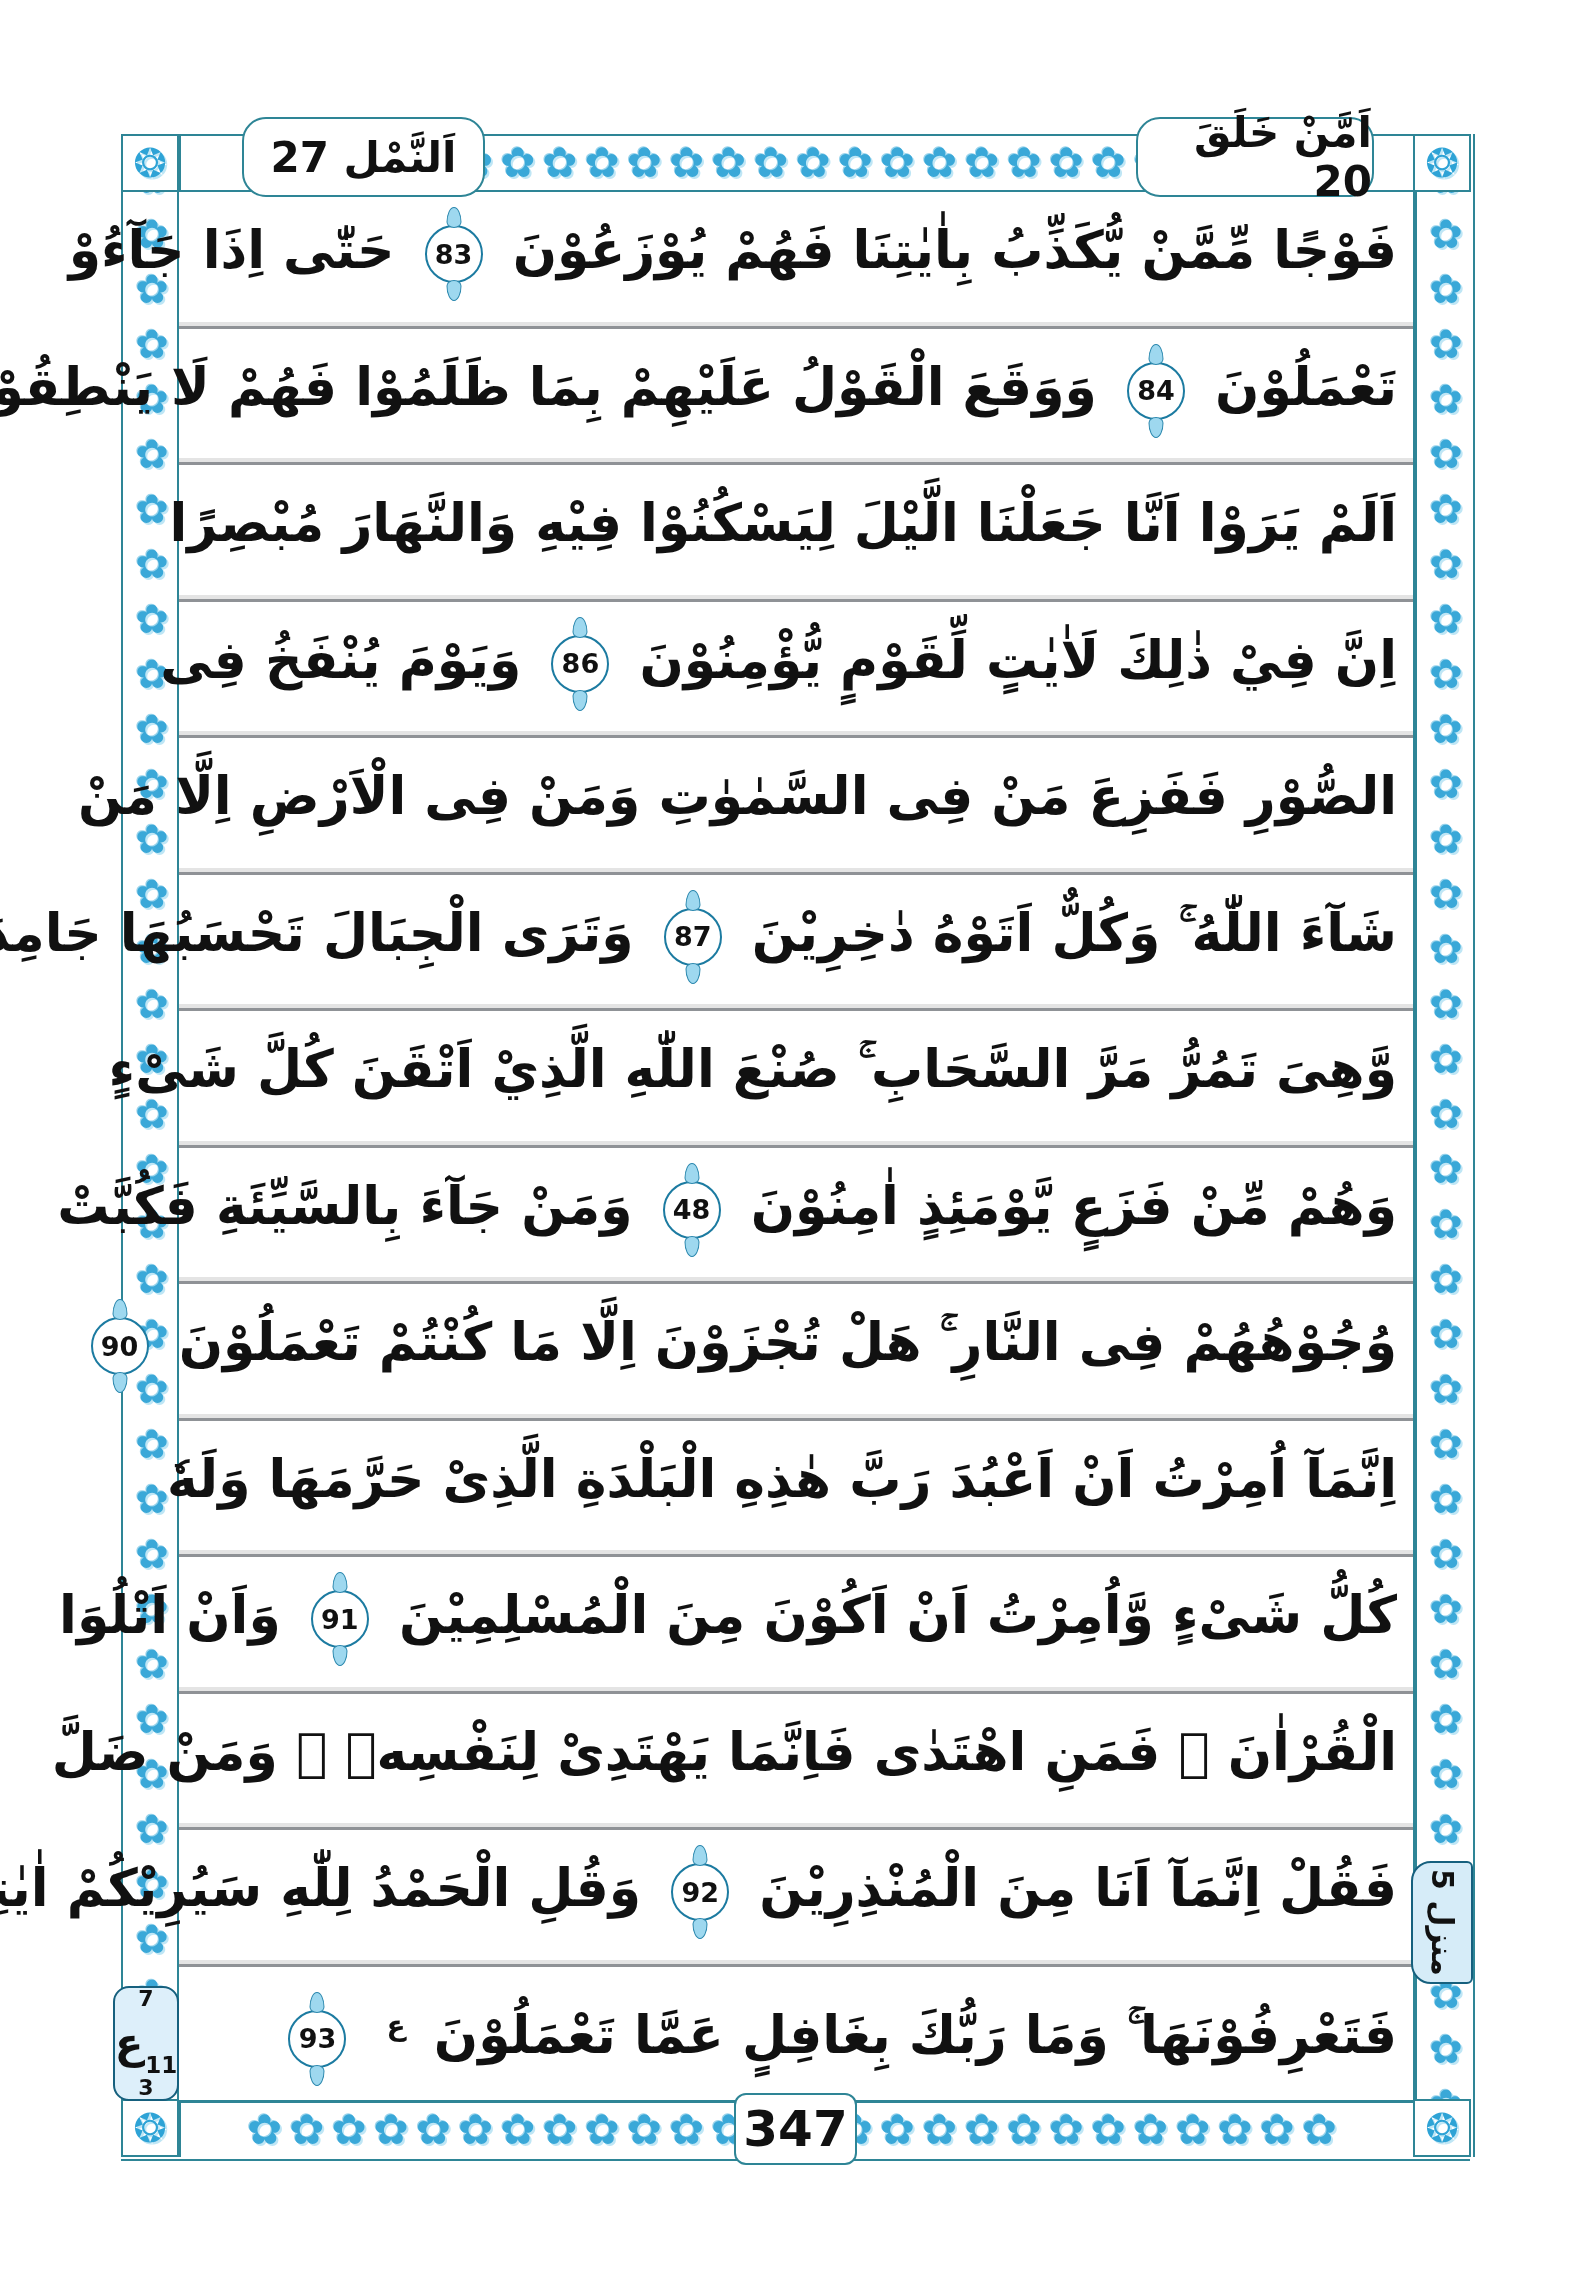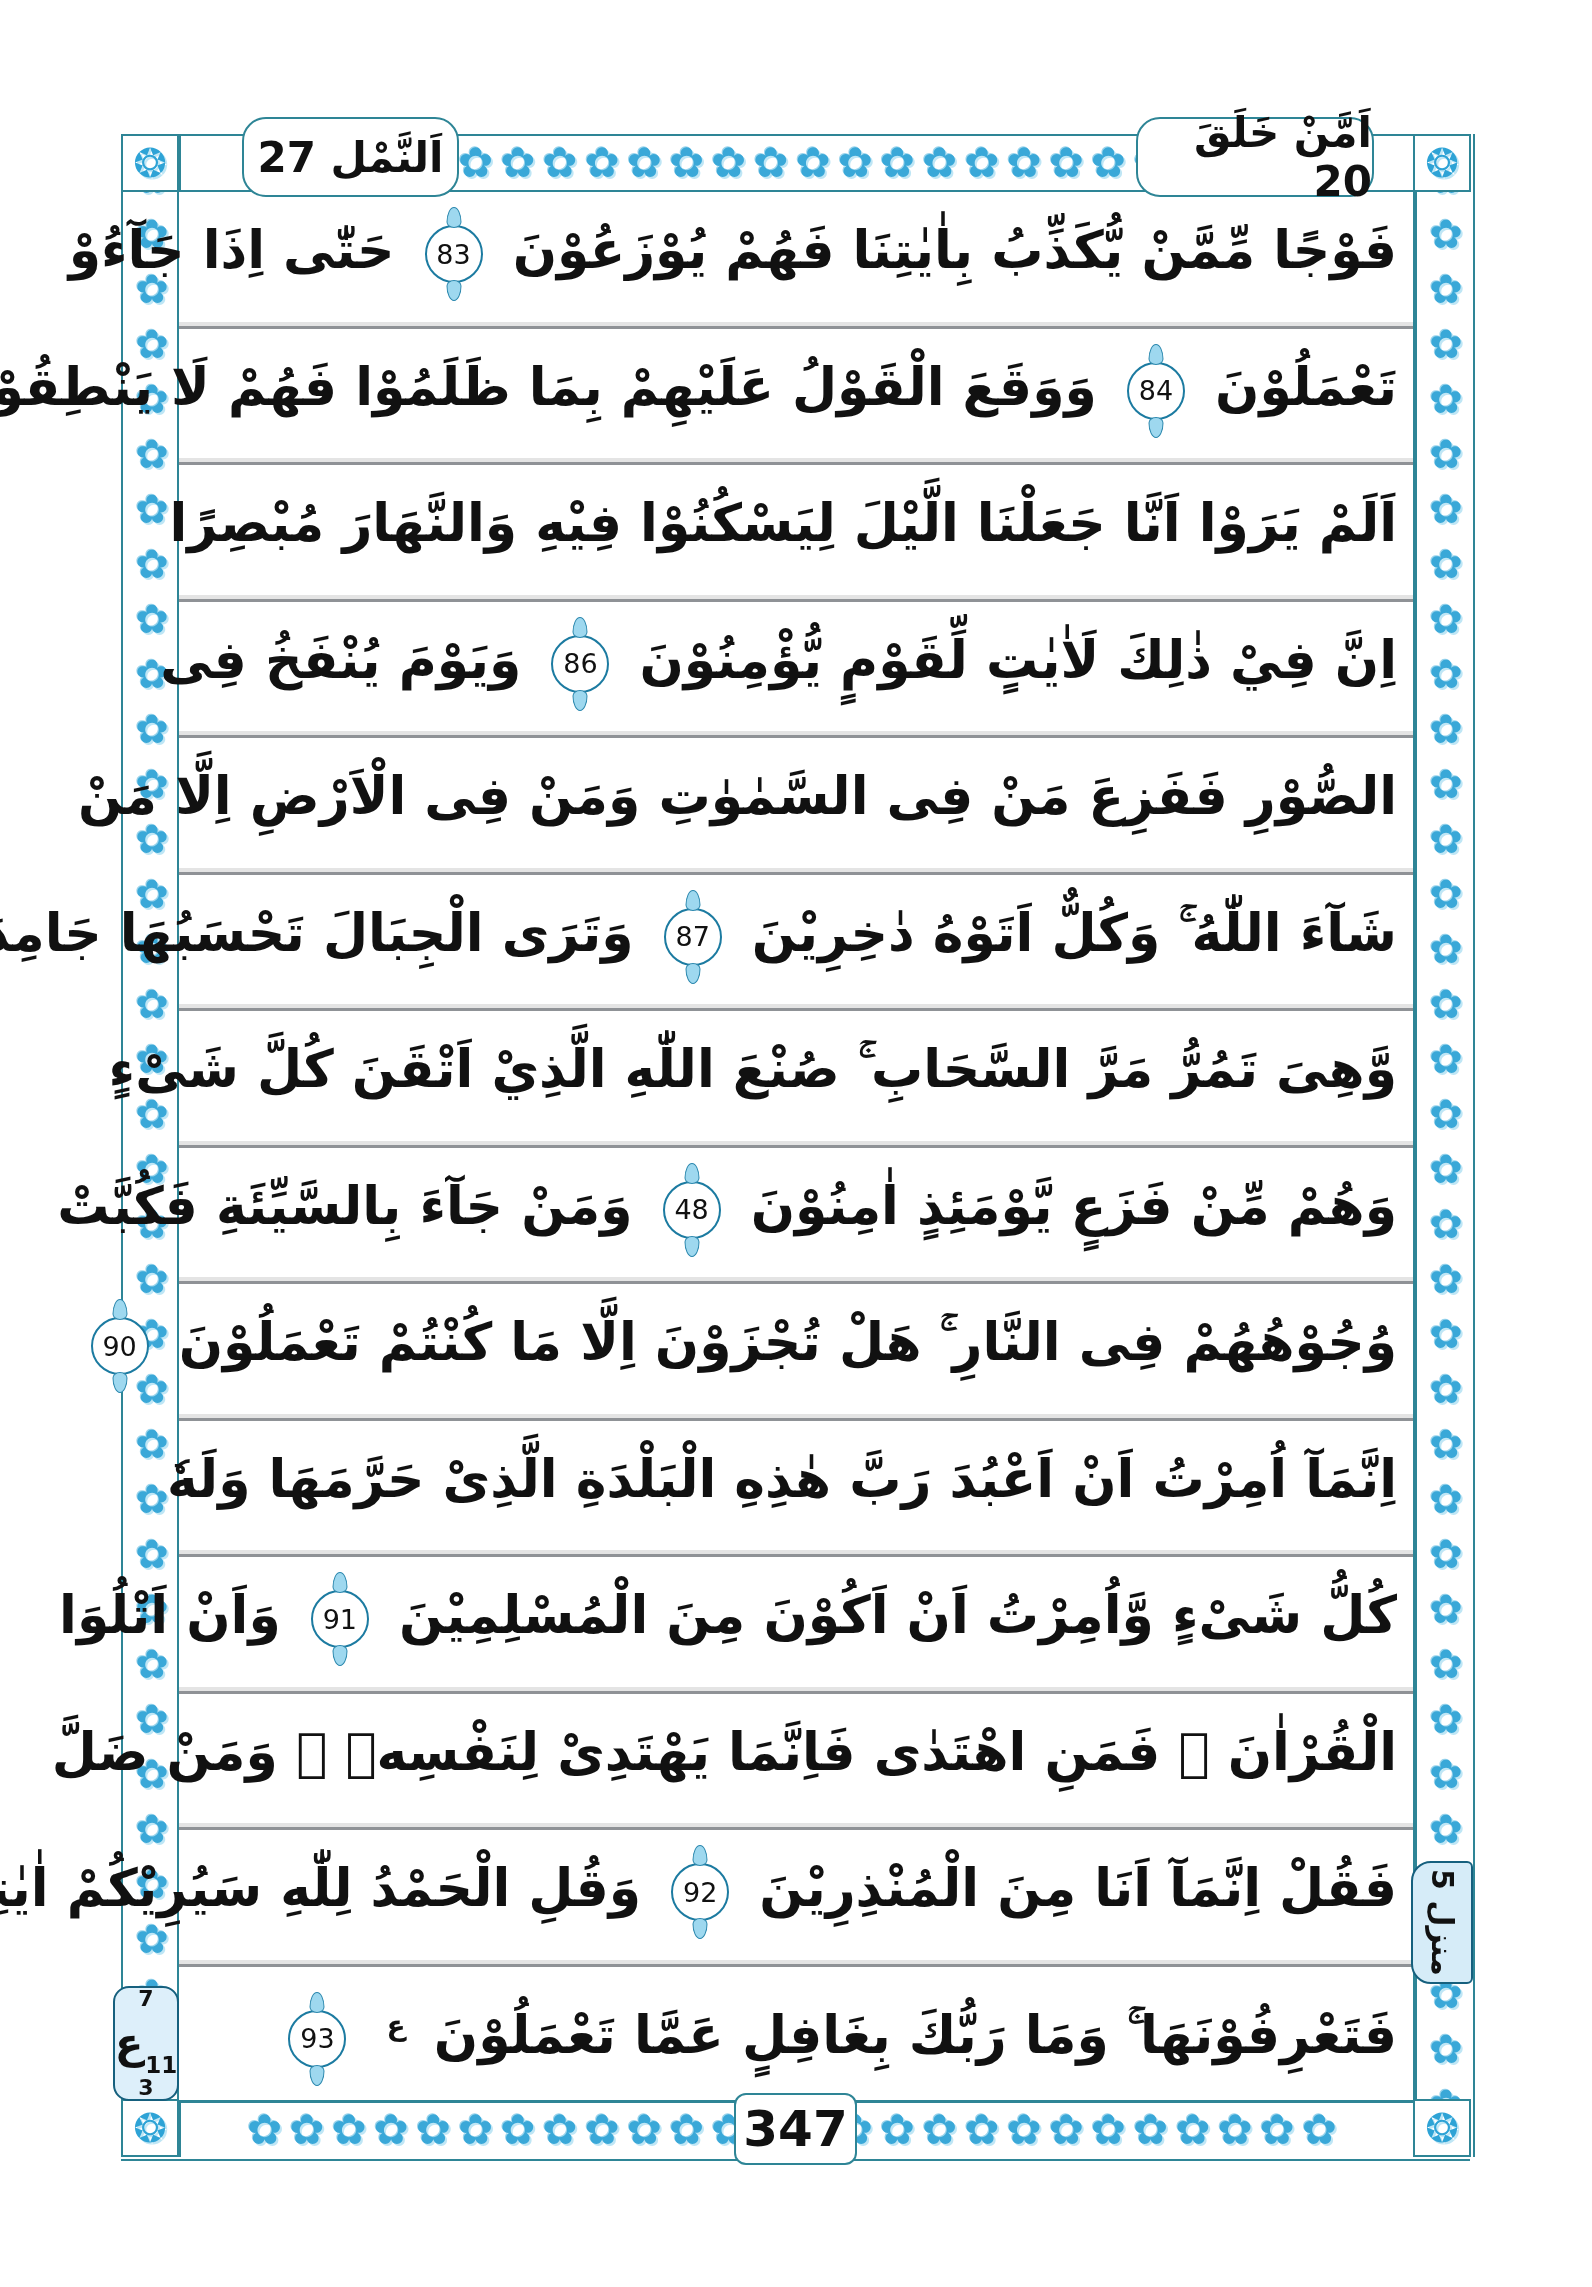--- a/index.html
+++ b/index.html
@@ -25,36 +25,36 @@
   .c-bl{left:121px;top:2099px;} .c-br{left:1413px;top:2099px;}
 
   
   .inner-frame{position:absolute;left:177px;top:190px;width:1238px;height:1912px;
                border:2px solid #2e8596;box-sizing:border-box;z-index:2;background:#fff;}
 
   
   .hbox{position:absolute;top:117px;height:80px;background:#fff;border:2.5px solid #2e8596;
         border-radius:24px;z-index:6;display:flex;align-items:center;justify-content:center;
         font-weight:700;font-size:42px;direction:rtl;box-sizing:border-box;}
-  .hbox-surah{left:242px;width:217px;}
+  .hbox-surah{left:242px;width:243px;}
   .hbox-juz{left:1136px;width:238px;}
 
   
   #lines{position:absolute;left:179px;top:192px;width:1234px;height:1908px;z-index:4;
          display:flex;flex-direction:column;}
   .line{flex:1 1 0;direction:rtl;text-align:justify;text-align-last:justify;
         font-weight:700;font-size:52px;line-height:117px;padding:0 16px;
         border-bottom:3px solid #8f9296;box-shadow:inset 0 -4px 0 #e4e4e4;
         box-sizing:border-box;white-space:nowrap;}
   .line.last{border-bottom:none;box-shadow:none;padding-left:98px;}
 
   
   .vm{position:relative;display:inline-flex;align-items:center;justify-content:center;
       width:58px;height:58px;border-radius:50%;border:2.5px solid #1c7ba1;background:#fff;
-      font-size:27px;font-weight:400;color:#111;margin:0 12px;vertical-align:middle;
+      font-size:27px;font-weight:700;color:#111;margin:0 12px;vertical-align:middle;
       box-sizing:border-box;text-align:center;text-align-last:center;}
   .vm::before,.vm::after{content:"";position:absolute;left:50%;width:13px;height:19px;
       background:#9ed8ef;border:1px solid #2a87ad;transform:translateX(-50%);
       border-radius:50% 50% 50% 50% / 72% 72% 28% 28%;}
   .vm::before{top:-20px;}
   .vm::after{bottom:-20px;transform:translateX(-50%) rotate(180deg);}
 
   .ruku-sup{font-size:28px;vertical-align:super;margin:0 10px;font-weight:700;}
 
   

